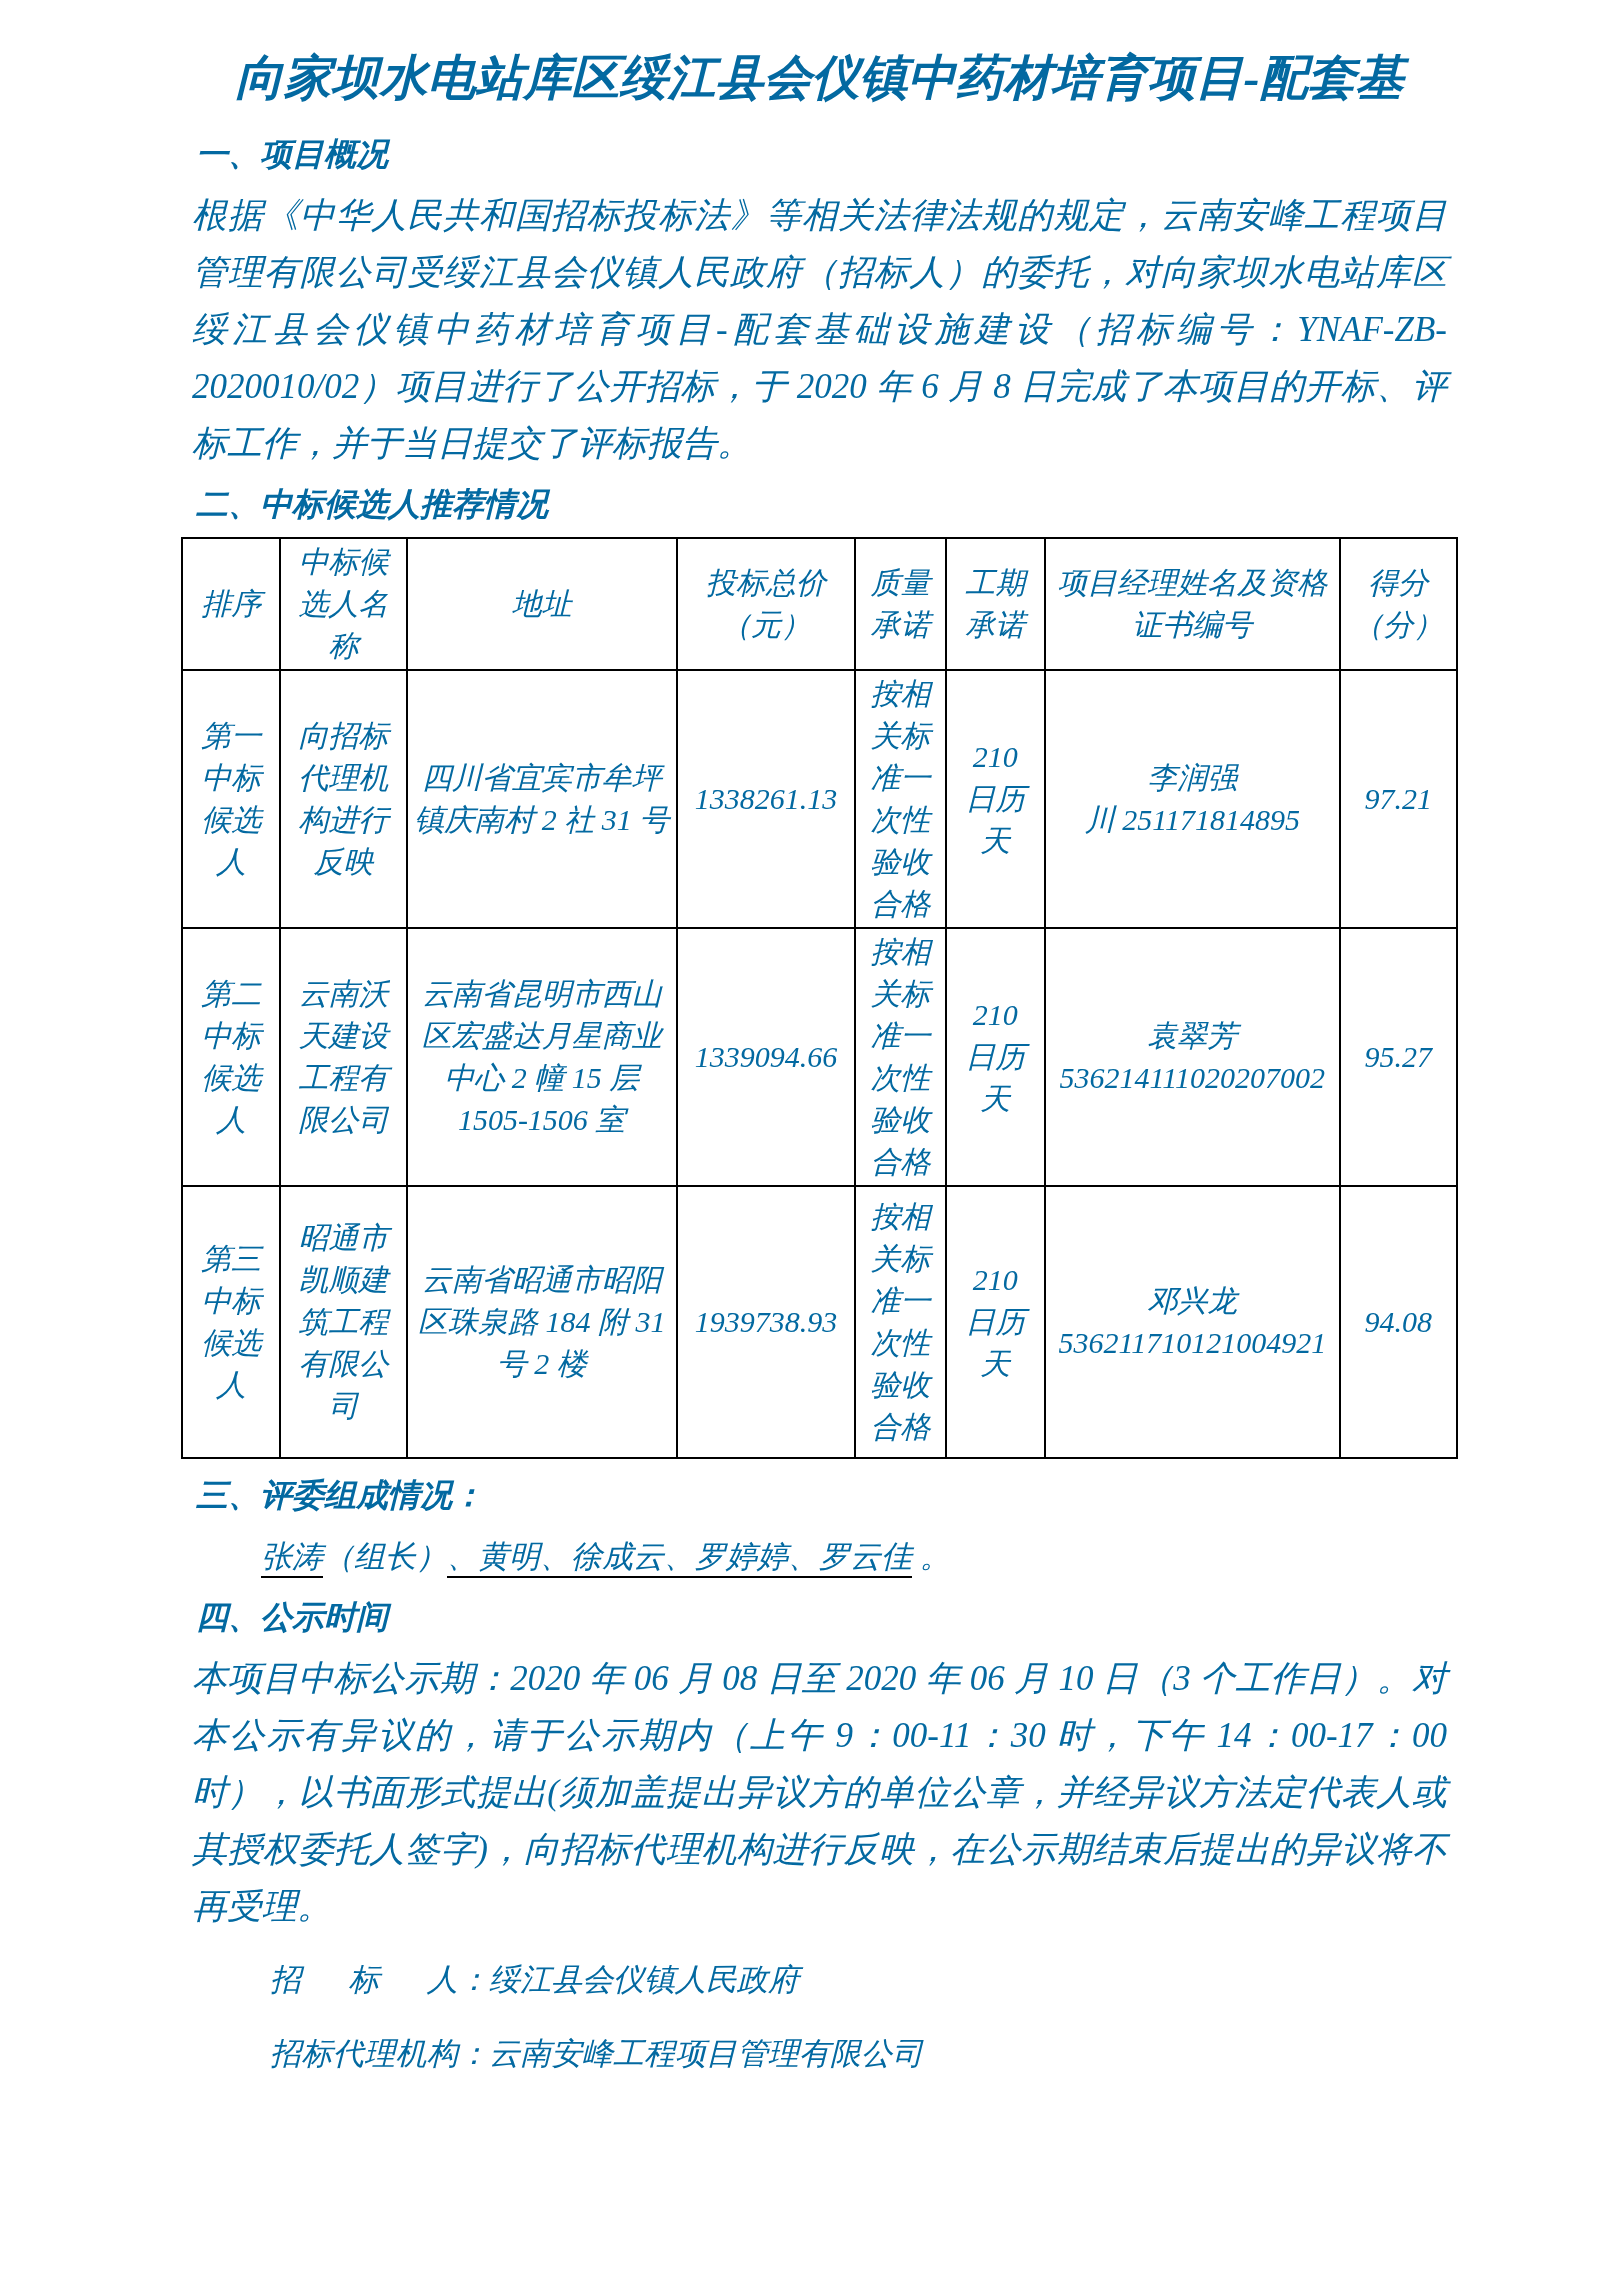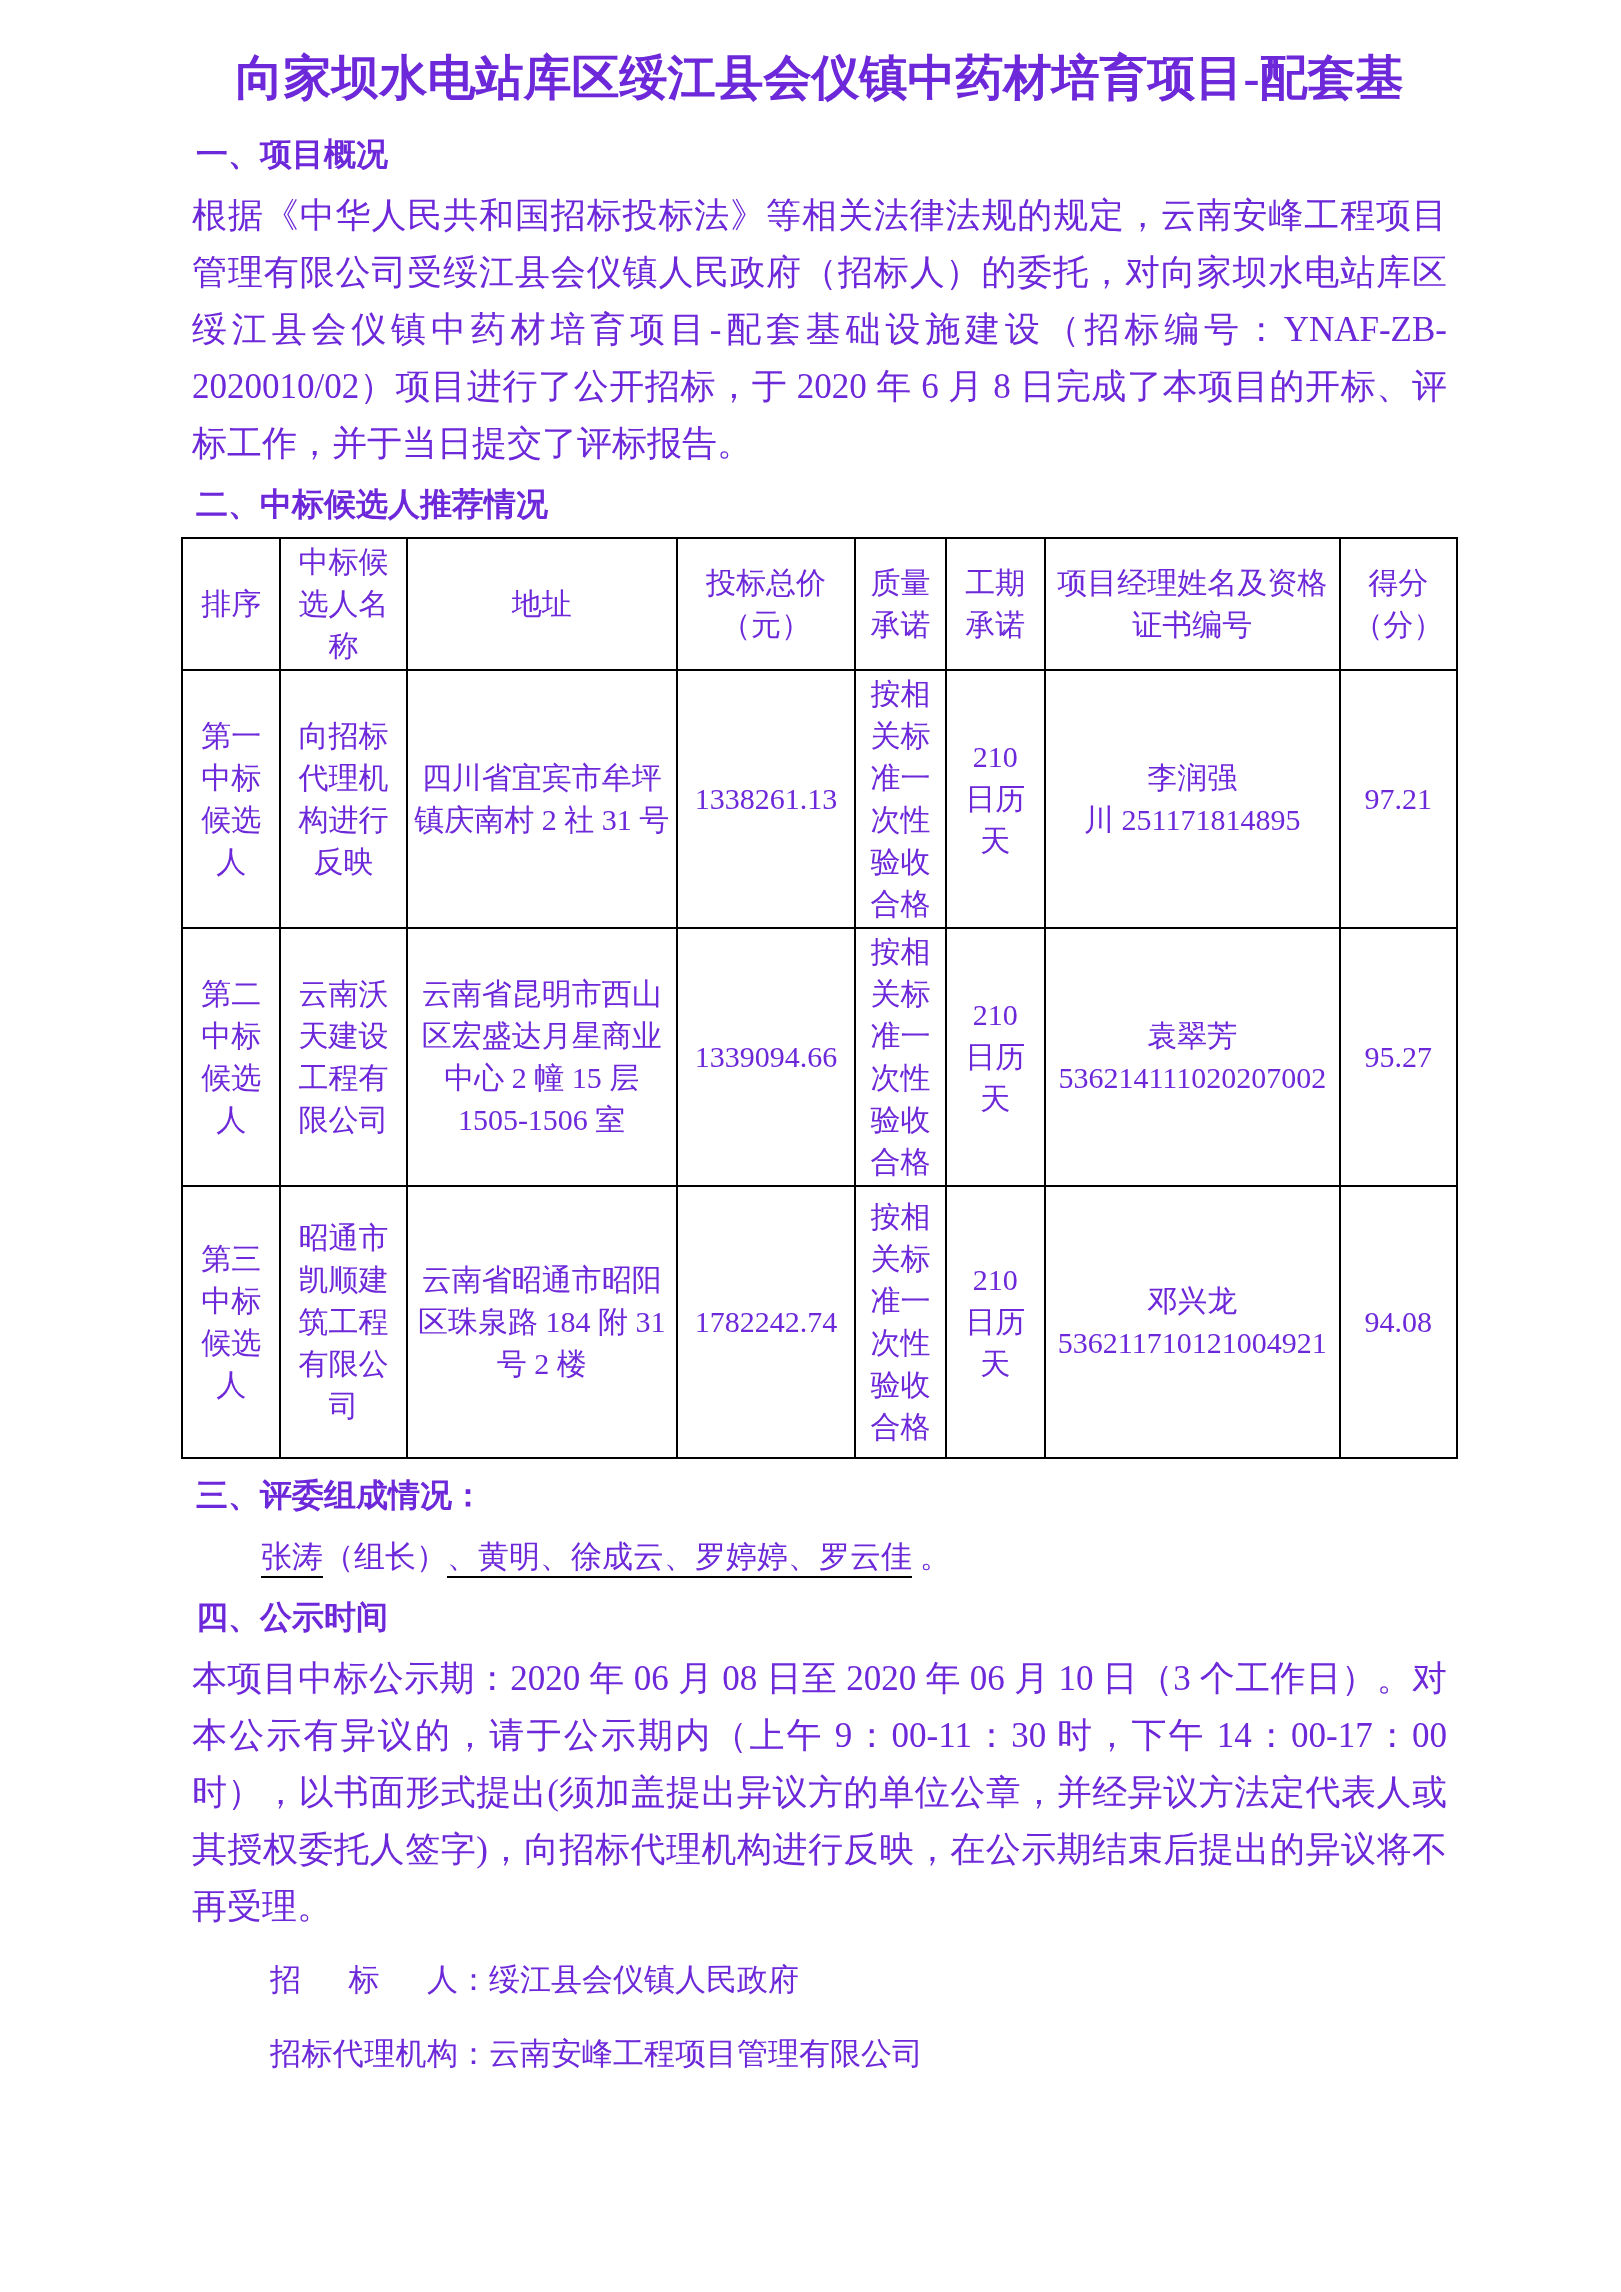--- a/index.html
+++ b/index.html
@@ -1,24 +1,25 @@
 <!DOCTYPE html>
 <html><head>
 <meta charset="utf-8">
 <style>
   html,body { margin:0; padding:0; background:#ffffff; }
   .page {
     position:relative;
     width:1621px; height:2293px;
     box-sizing:border-box;
     background:#ffffff;
-    color:#6d28d9;
+    color:#0369a1;
     padding:41px 174px 0 192px;
     font-family:"Liberation Serif", serif;
     overflow:hidden;
+    font-style:italic;
   }
   .title {
     margin:0 0 11.8px 0;
     font-size:48px; font-weight:bold;
     text-align:center;
     line-height:73px;
   }
   .title-line { display:block; }
   .sec {
     margin:4px;
@@ -176,21 +177,21 @@
           <td>
             <div>第三中标候选人</div>
           </td>
           <td>
             <div>昭通市凯顺建筑工程有限公司</div>
           </td>
           <td>
             <div>云南省昭通市昭阳区珠泉路 184 附 31 号 2 楼</div>
           </td>
           <td>
-            <div>1782242.74</div>
+            <div>1939738.93</div>
           </td>
           <td>
             <div>按相关标准一次性验收合格</div>
           </td>
           <td>
             <div>210</div>
             <div>日历</div>
             <div>天</div>
           </td>
           <td>

